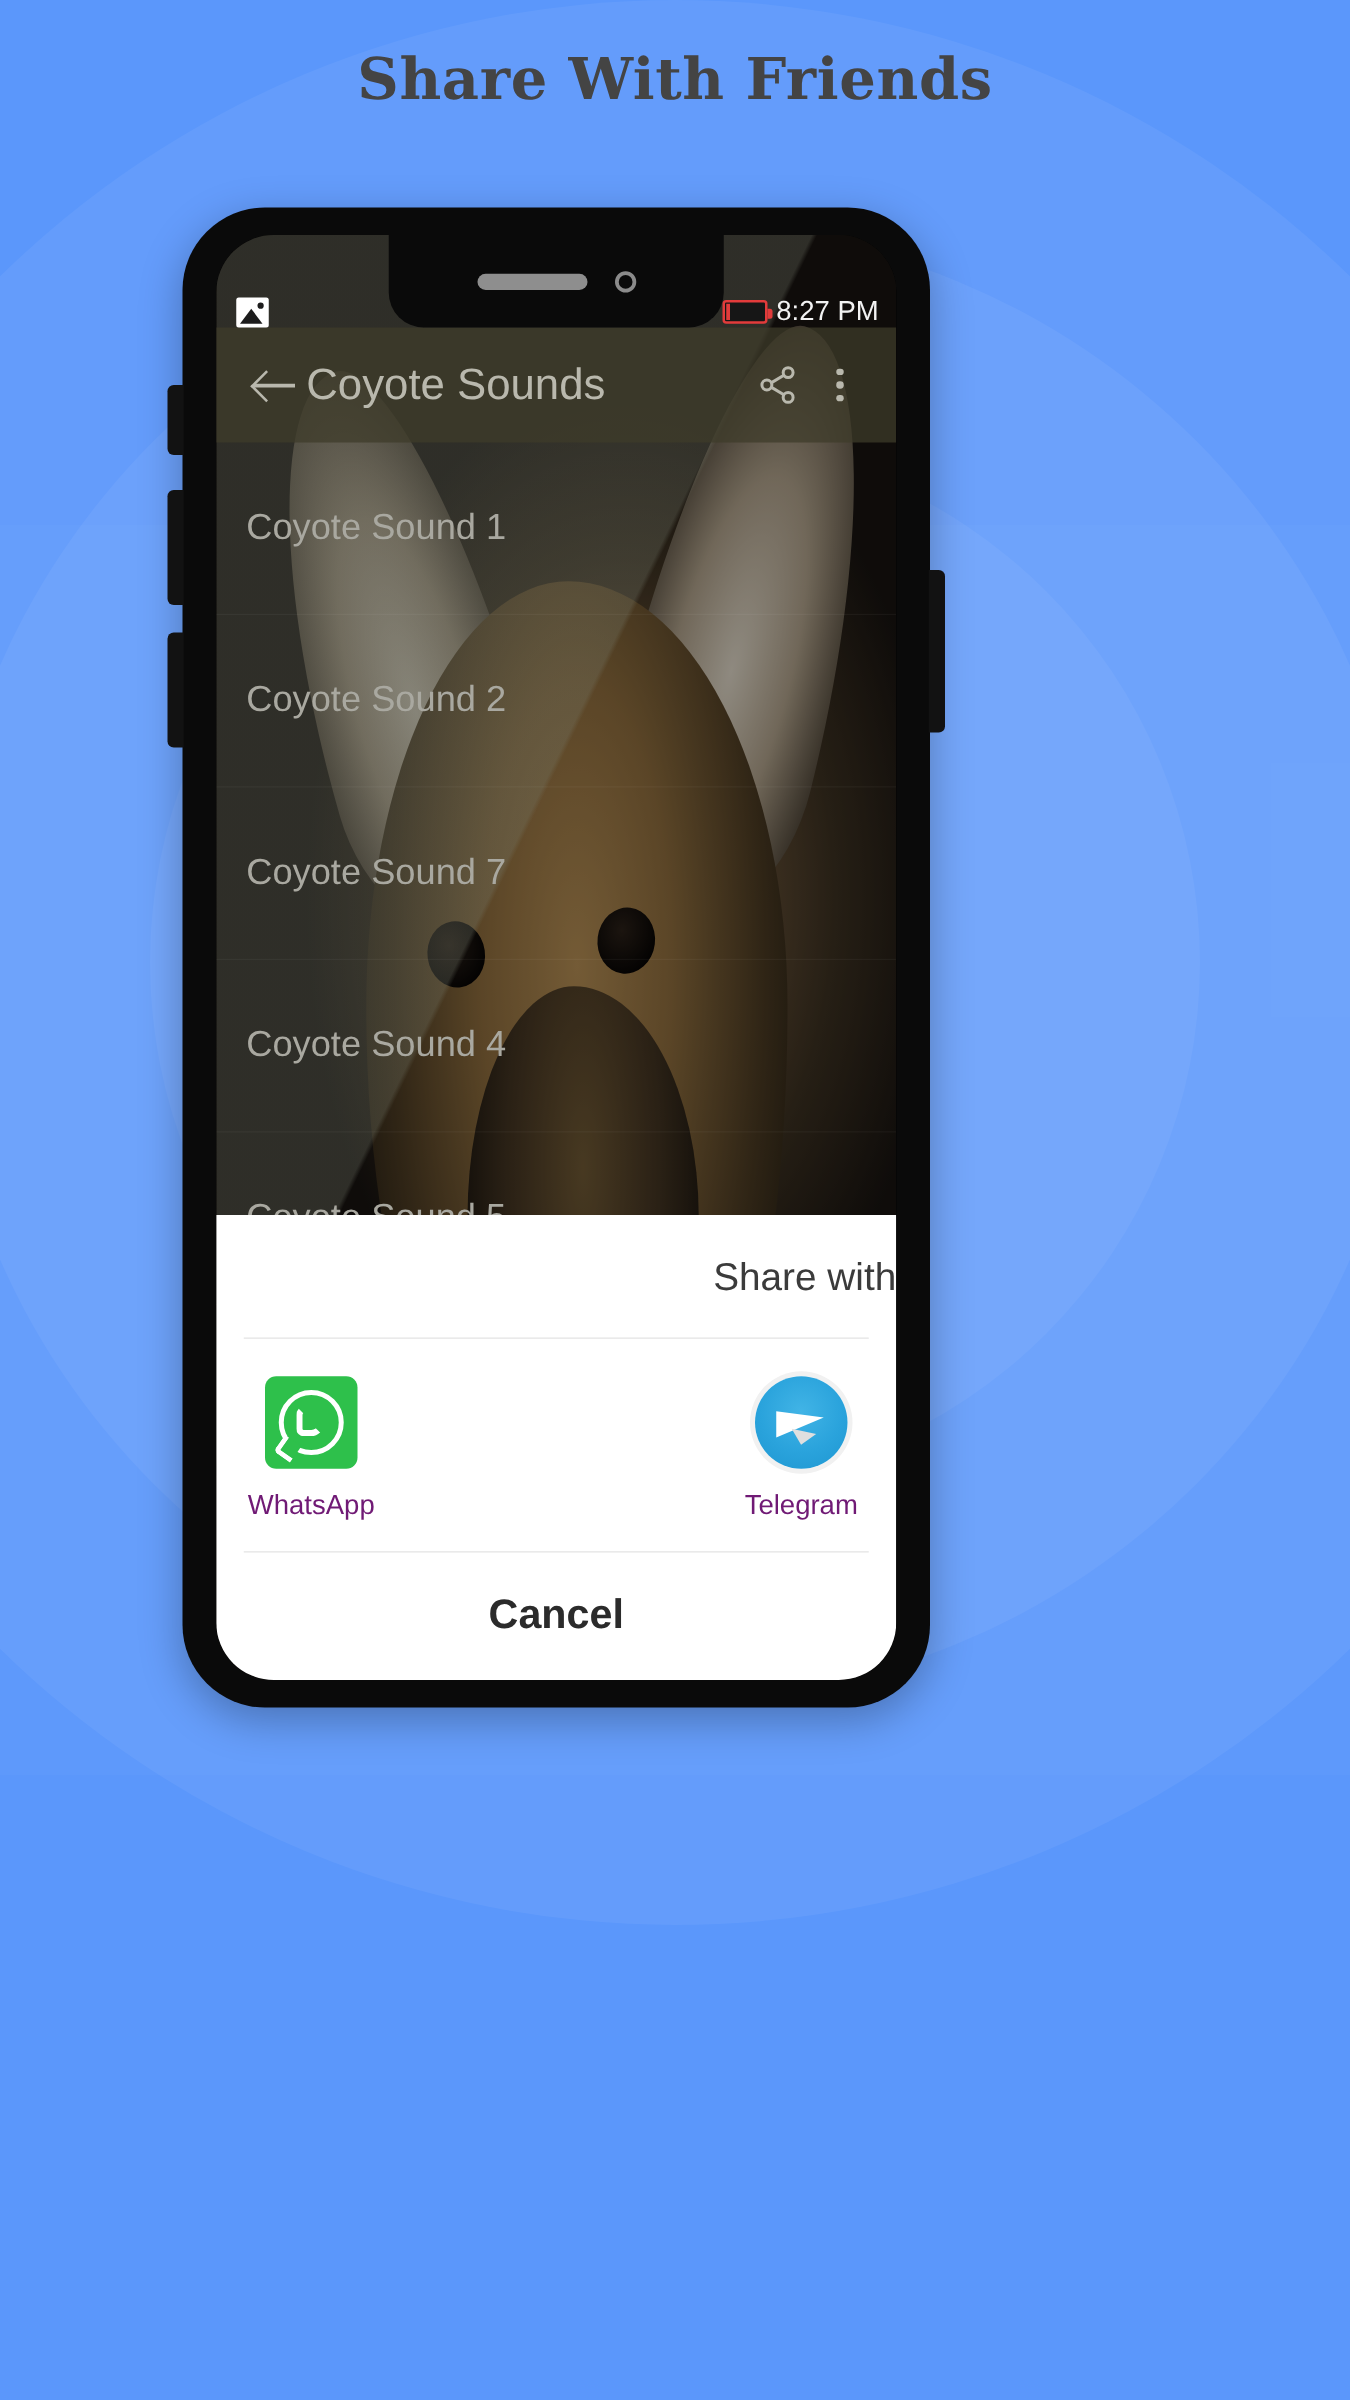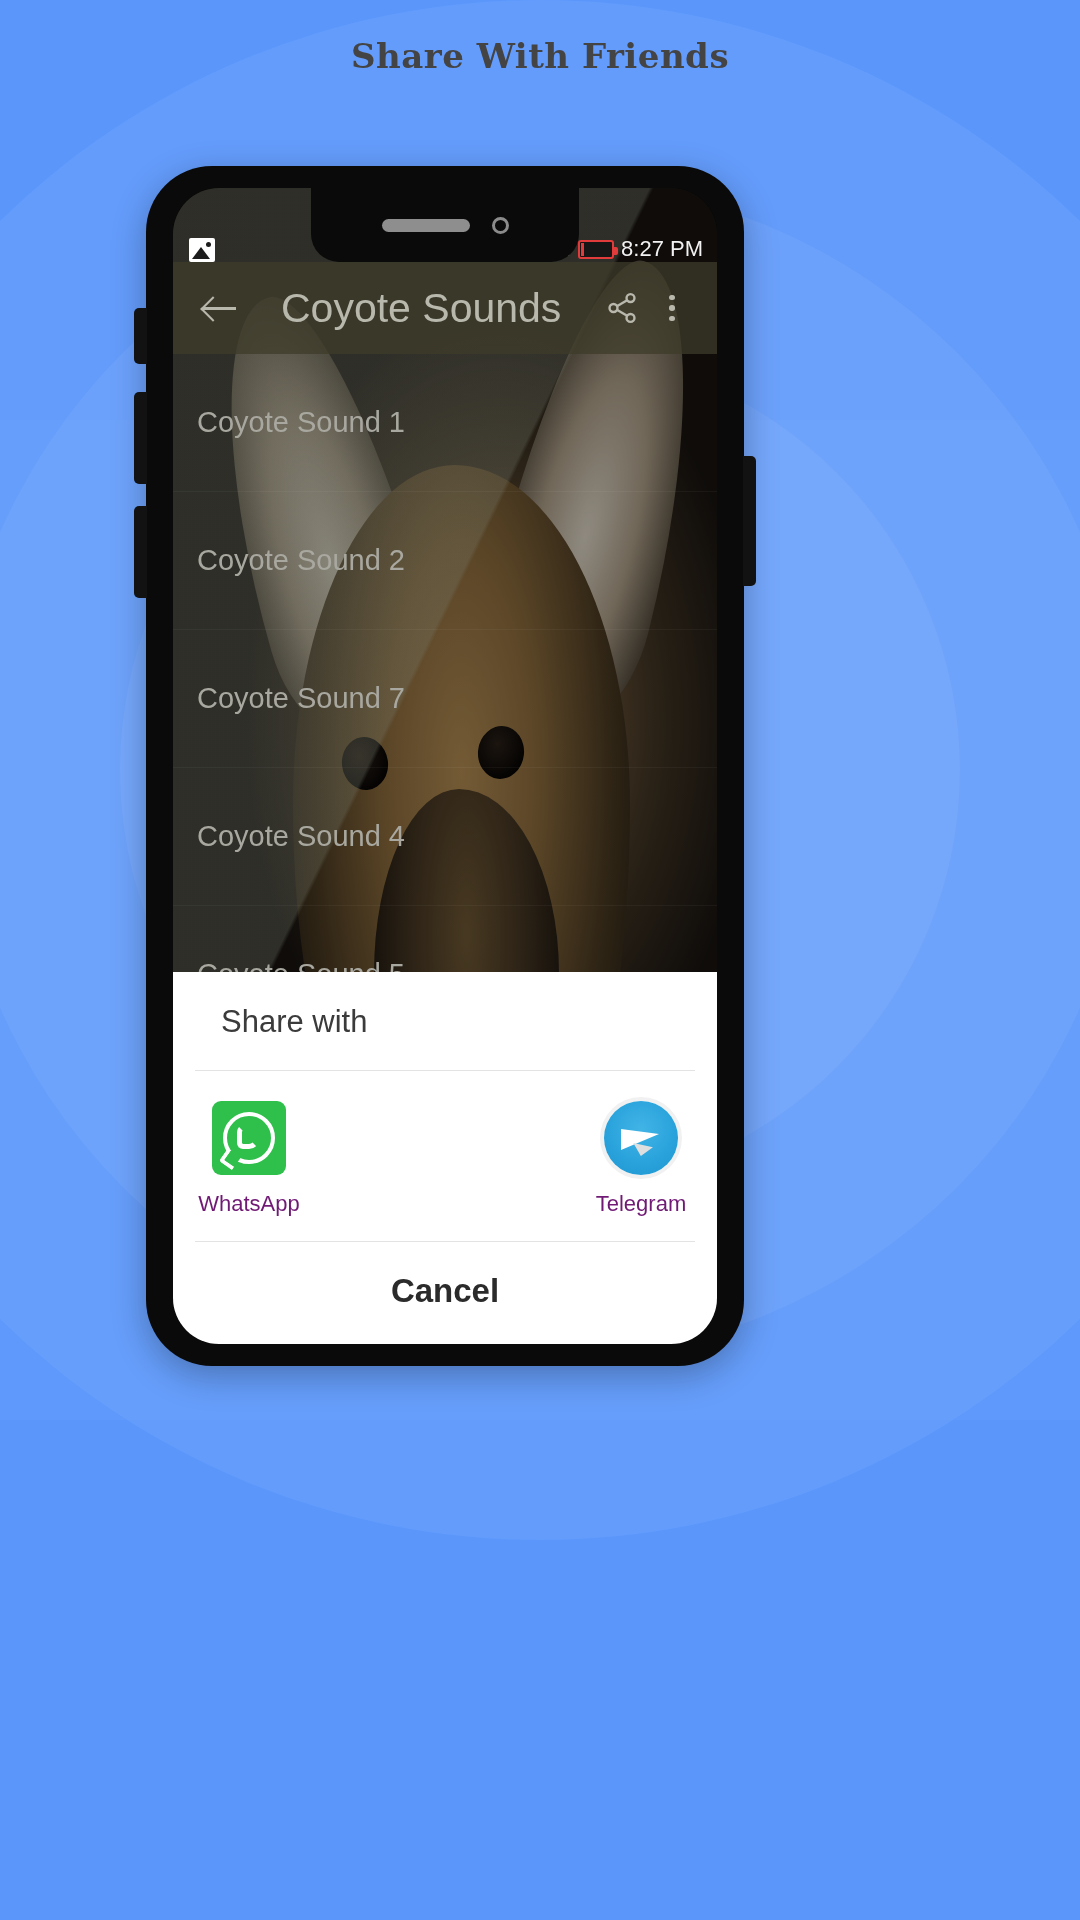--- a/index.html
+++ b/index.html
@@ -25,21 +25,21 @@
     position:absolute; left:0; right:0; top:420px; height:1000px;
     background:rgba(255,255,255,0.02);
   }
 
   
   .page-title {
     position:absolute; top:36px; left:0; right:0;
     text-align:center;
     font-family:"DejaVu Serif", serif;
     font-weight:bold;
-    font-size:34px;
+    font-size:46px;
     letter-spacing:0.5px;
     color:#444444;
     z-index:5;
   }
 
   
   .phone {
     position:absolute;
     left:146px; top:166px;
     width:598px; height:1200px;
@@ -160,21 +160,21 @@
   .clock { font-size:22px; color:#f2f2f2; white-space:nowrap; }
 
   
   .appbar {
     position:absolute; left:0; right:0; top:74px; height:92px;
     background:rgba(62,60,42,0.74);
     display:flex; align-items:center; gap:0; z-index:15;
     padding:0 20px 0 22px;
   }
   .appbar-title {
-    color:#b9b8ad; font-size:41px; margin-left:36px; flex:1;
+    color:#b9b8ad; font-size:35px; flex:1;
     overflow:hidden; white-space:nowrap;
   }
   .icon-btn {
     width:50px; height:50px; display:flex; align-items:center; justify-content:center;
     flex:0 0 auto;
   }
   .back-arrow { position:relative; width:34px; height:26px; }
   .back-arrow::before {
     content:""; position:absolute; left:0; top:12px; width:33px; height:2.6px; background:#b9b8ad;
   }
@@ -194,21 +194,21 @@
     color:#a9a8a0; font-size:29px;
     border-bottom:1px solid rgba(255,255,255,0.045);
   }
 
   
   .share-sheet {
     position:absolute; left:0; right:0; bottom:0; z-index:40;
     background:#ffffff;
   }
   .share-title {
-    text-align:left; font-size:31px; color:#3b3b3b;
+    text-align:right; font-size:31px; color:#3b3b3b;
     padding:32px 0 30px;
     margin-left:48px;
   }
   .divider { height:1px; background:#e3e3e3; margin:0 22px; }
   .apps-row {
     display:flex; justify-content:space-between; align-items:flex-start;
     padding:30px 26px 24px;
   }
   .app-item { width:100px; display:flex; flex-direction:column; align-items:center; gap:16px; }
   .app-label { font-size:22px; color:#701a75; white-space:nowrap; }

